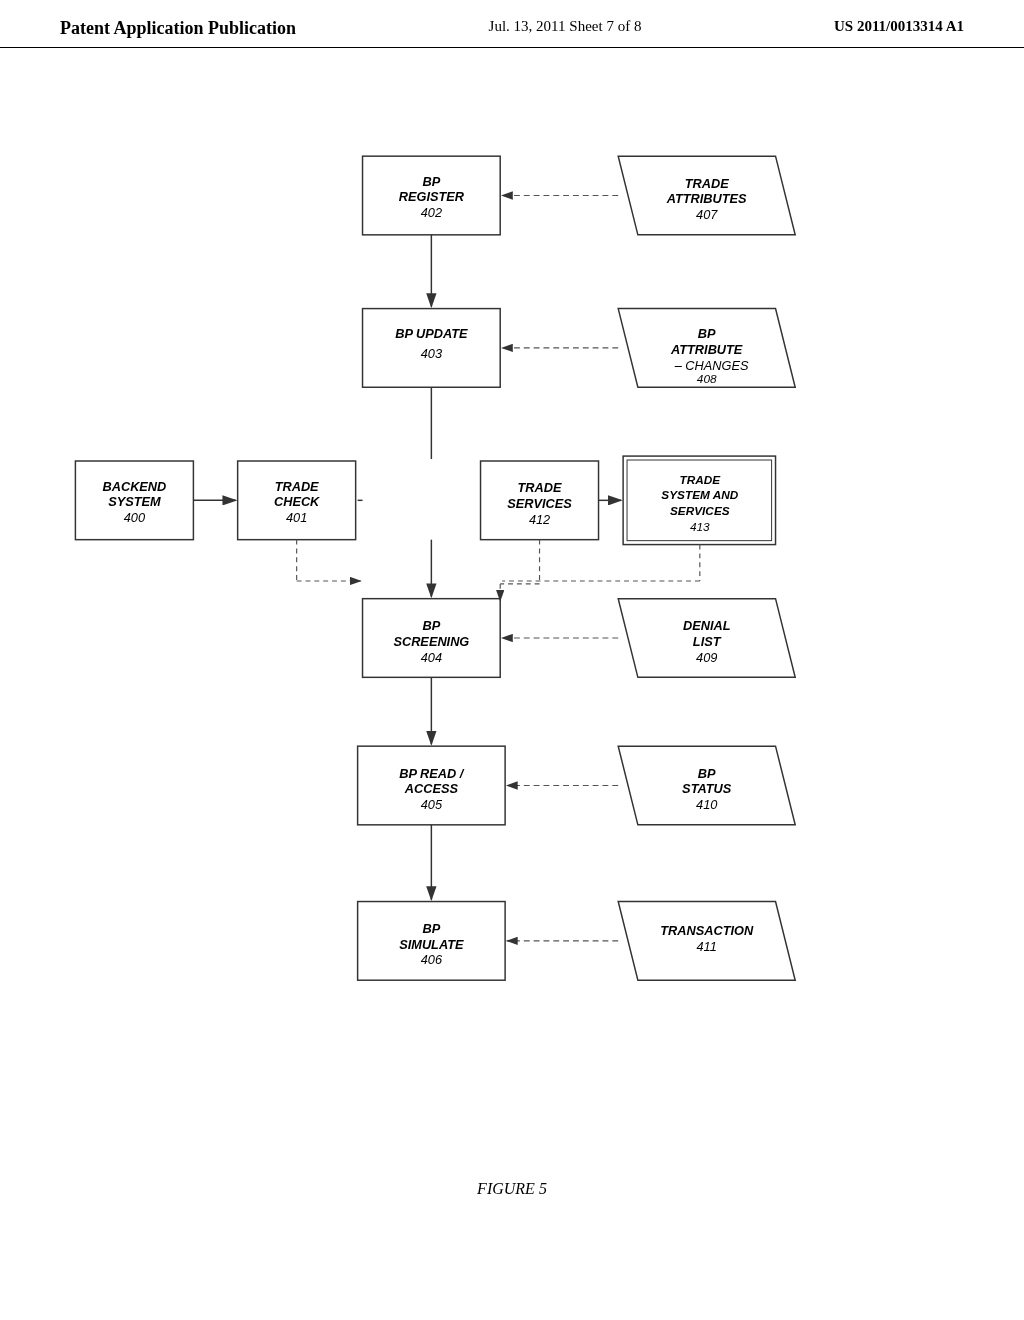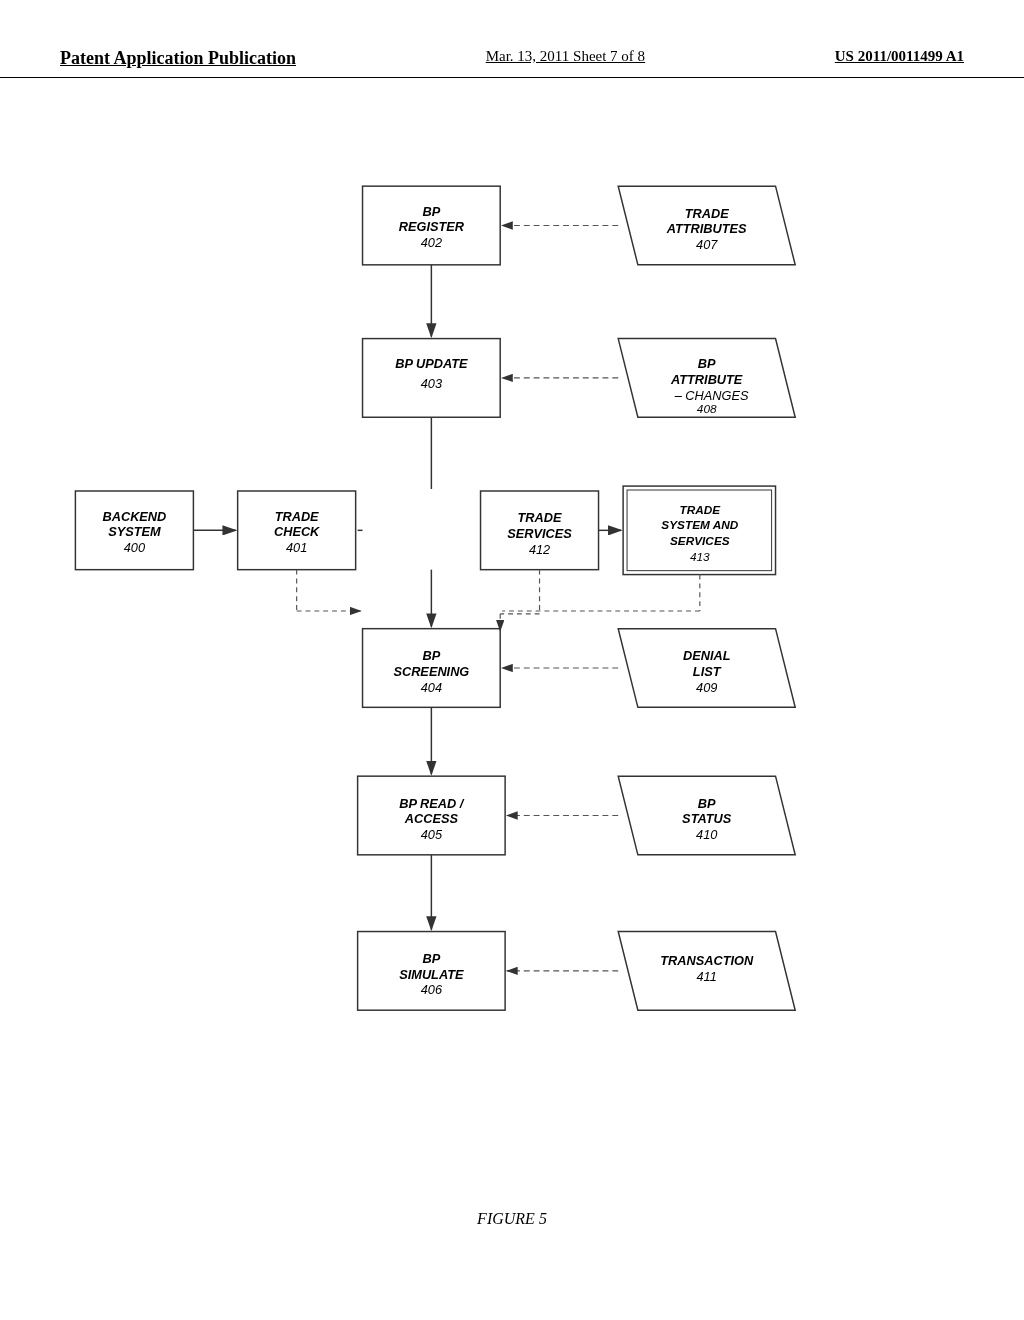--- a/index.html
+++ b/index.html
@@ -10,24 +10,23 @@
       font-family: 'Times New Roman', Times, serif;
       position: relative;
       overflow: hidden;
     }
 
     
     .header {
       display: flex;
       justify-content: space-between;
       align-items: flex-start;
-      padding: 48px 60px 0 60px;
+      padding: 18px 60px 0 60px;
       border-bottom: 1px solid #000;
       padding-bottom: 8px;
-      text-decoration: underline;
     }
     .header-left {
       font-size: 18px;
       font-weight: bold;
     }
     .header-center {
       font-size: 15px;
       text-align: center;
     }
     .header-right {
@@ -60,23 +59,23 @@
       font-family: 'Times New Roman', Times, serif;
       margin-top: 20px;
     }
   </style>
 </head>
 <body>
 
 <div class="header">
   <div class="header-left">Patent Application Publication</div>
   <div class="header-center">
-    <span>Mar. 13, 2011   Sheet 7 of 8</span>
+    <span>Jul. 13, 2011   Sheet 7 of 8</span>
   </div>
-  <div class="header-right">US 2011/0011499 A1</div>
+  <div class="header-right">US 2011/0013314 A1</div>
 </div>
 
 <div class="diagram-area">
   <svg class="diagram" viewBox="0 0 1024 1200" xmlns="http://www.w3.org/2000/svg">
     <defs>
       <marker id="arrowhead" markerWidth="10" markerHeight="7" refX="9" refY="3.5" orient="auto">
         <polygon points="0 0, 10 3.5, 0 7" fill="#333"></polygon>
       </marker>
       <marker id="arrowhead-small" markerWidth="8" markerHeight="6" refX="7" refY="3" orient="auto">
         <polygon points="0 0, 8 3, 0 6" fill="#333"></polygon>

